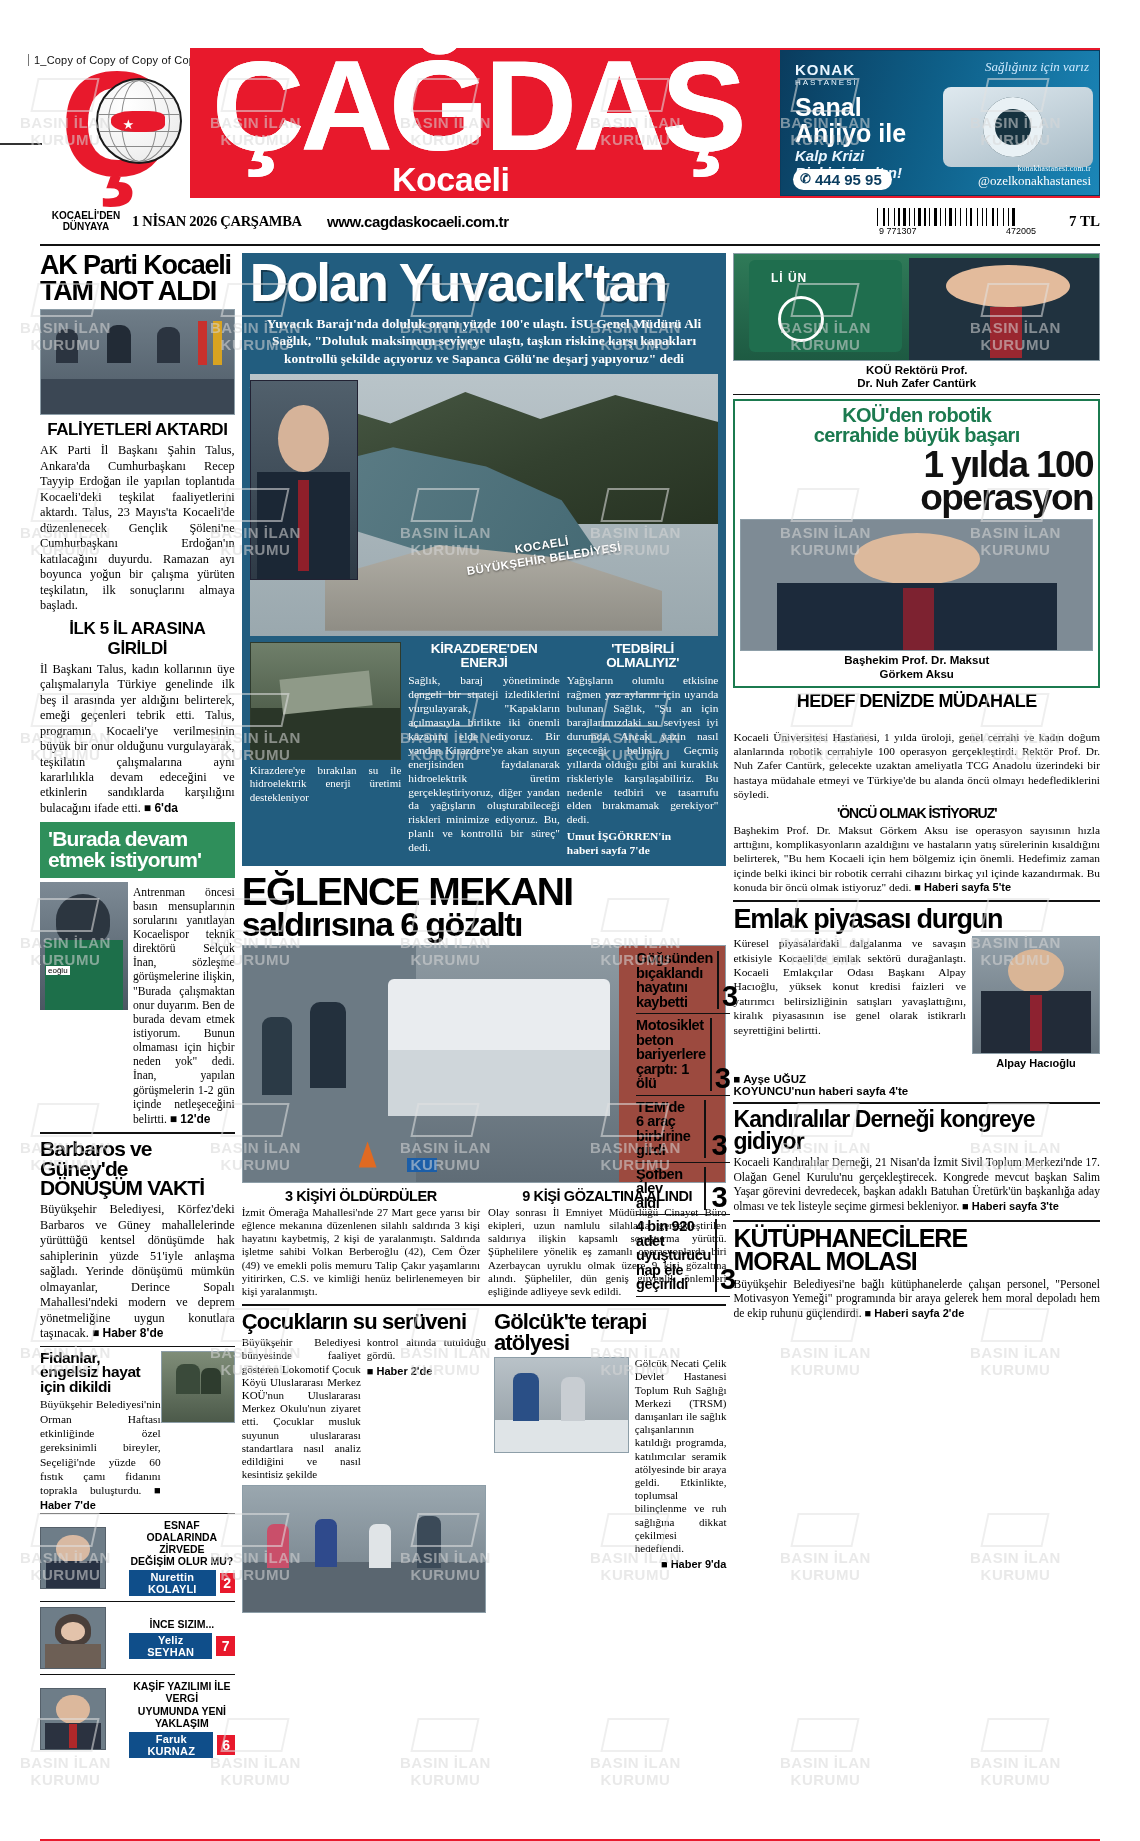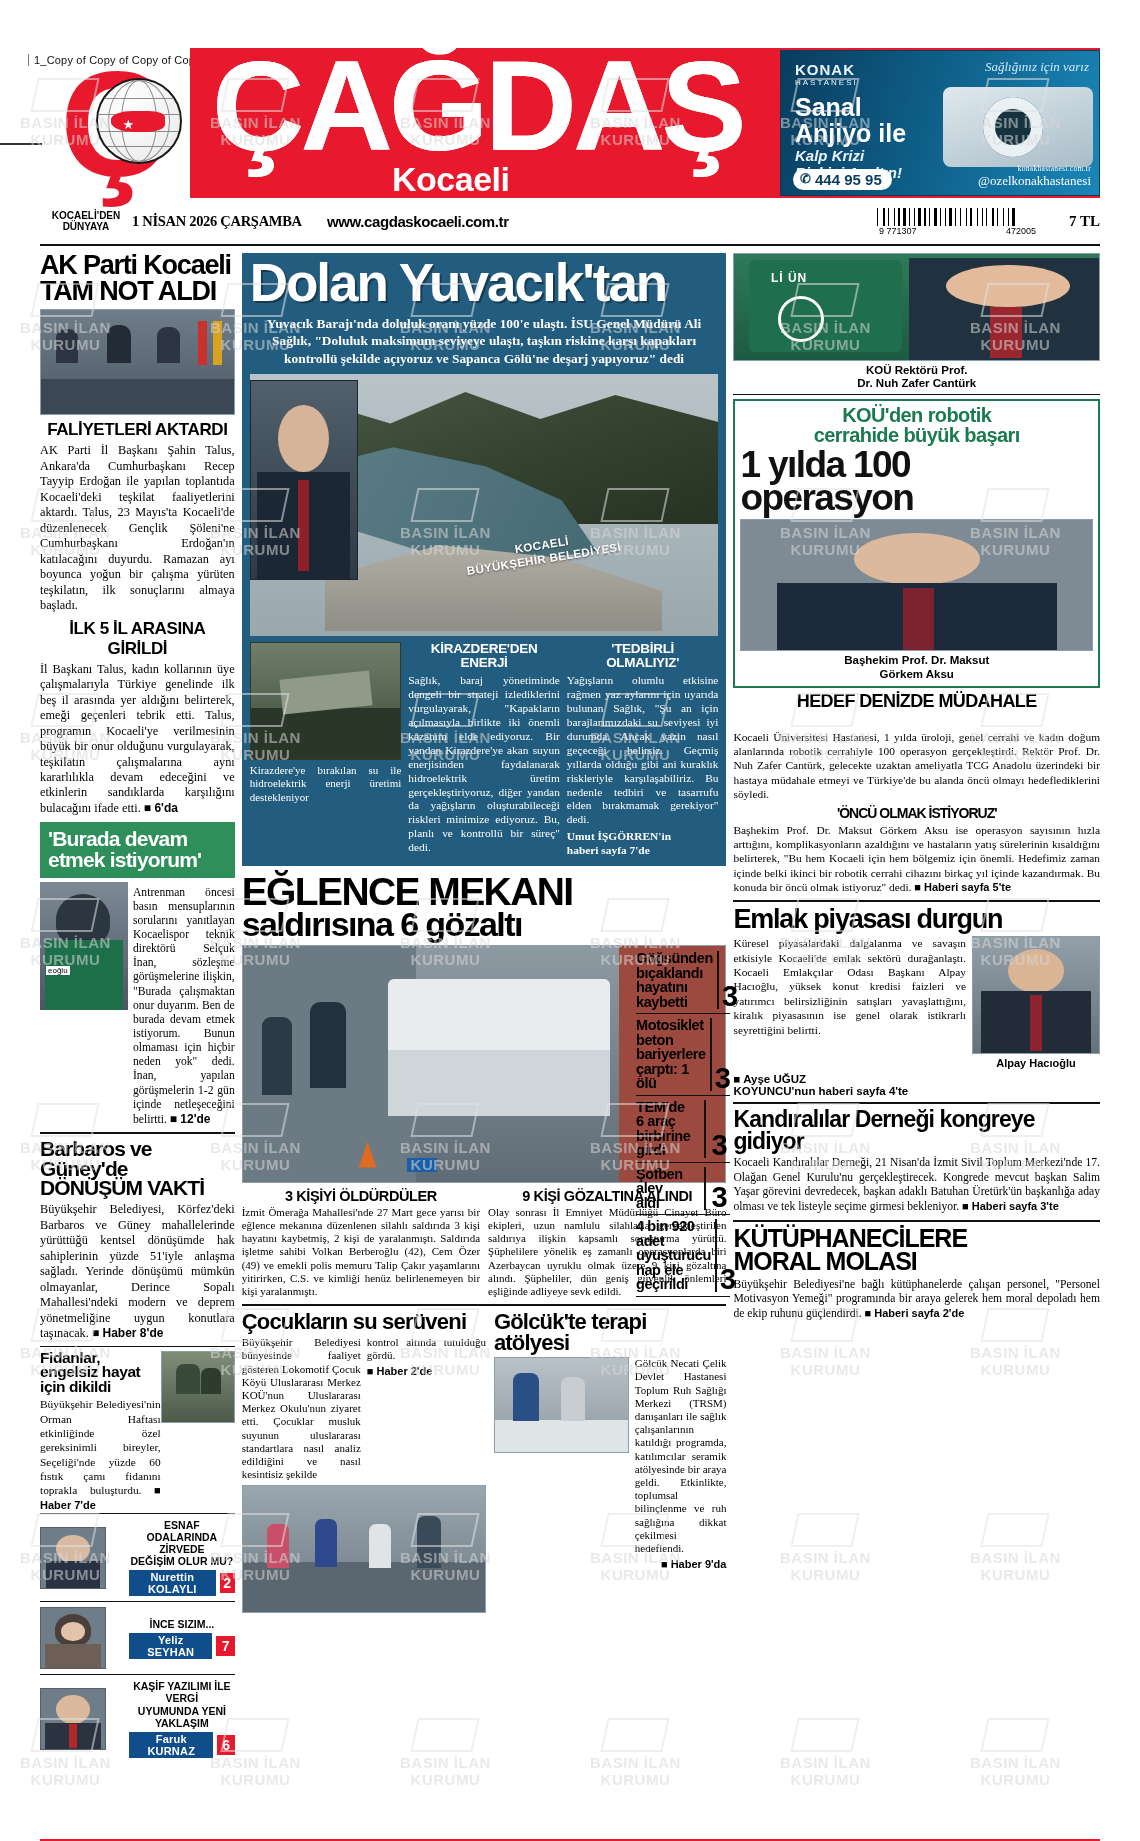--- a/index.html
+++ b/index.html
@@ -206,21 +206,21 @@
   .blue-text { font-family:"Liberation Serif",serif; font-size:11.4px; line-height:1.22; text-align:justify; color:#fff; }
 
   
   .green-box { border:2px solid #1b7a4f; padding:5px; }
   .green-head {
     font-family:"Liberation Sans",sans-serif; font-weight:800; color:#1b7a4f;
     font-size:20px; line-height:.96; text-align:center; letter-spacing:-.6px;
   }
   .green-big {
     font-family:"Liberation Sans",sans-serif; font-weight:800; color:#111;
-    font-size:37px; line-height:.9; text-align:left; letter-spacing:-1.6px; margin-top:3px;
+    font-size:37px; line-height:.9; text-align:right; letter-spacing:-1.6px; margin-top:3px;
   }
   .cap-center {
     font-family:"Liberation Sans",sans-serif; font-weight:700; font-size:11.5px;
     text-align:center; line-height:1.15; margin-top:3px;
   }
   .rule { border-top:2px solid #111; margin:5px 0; }
   .rule-thin { border-top:1px solid #111; margin:4px 0; }
 
   
   .promo-green {

